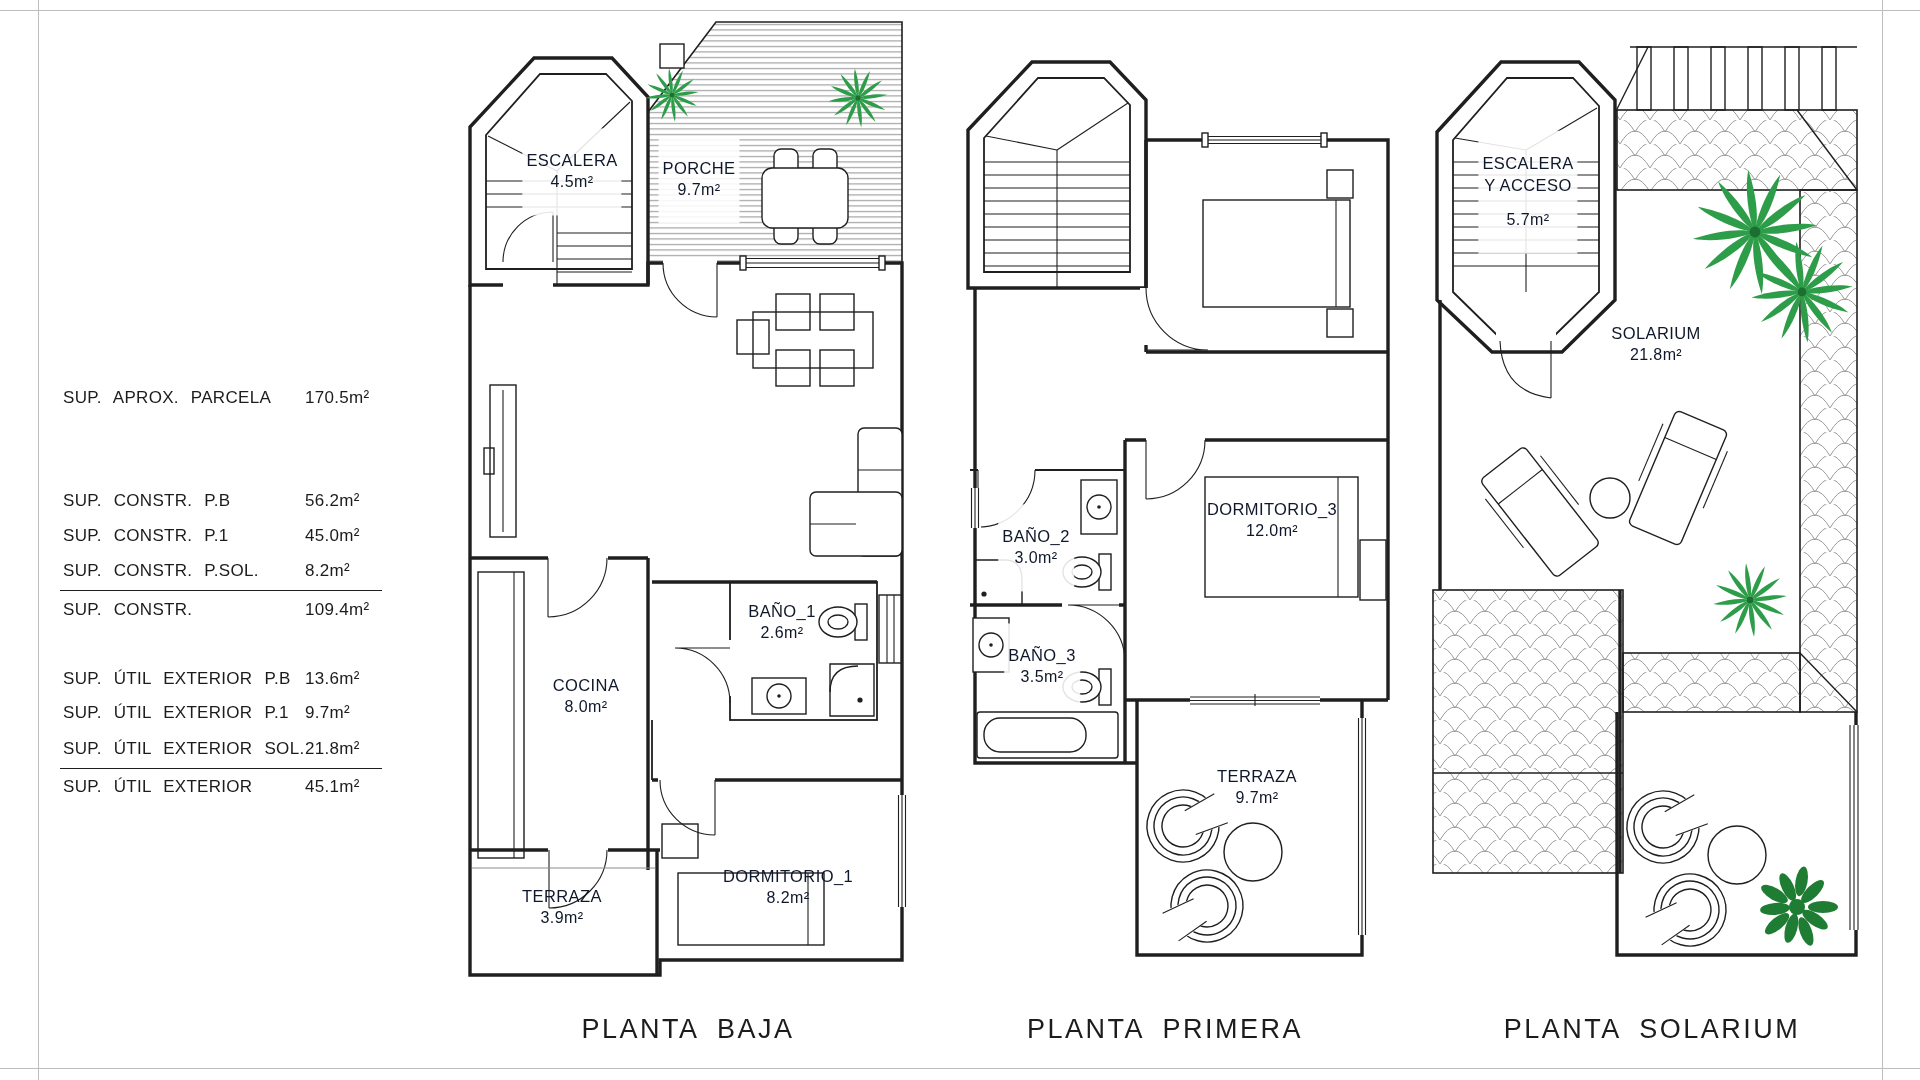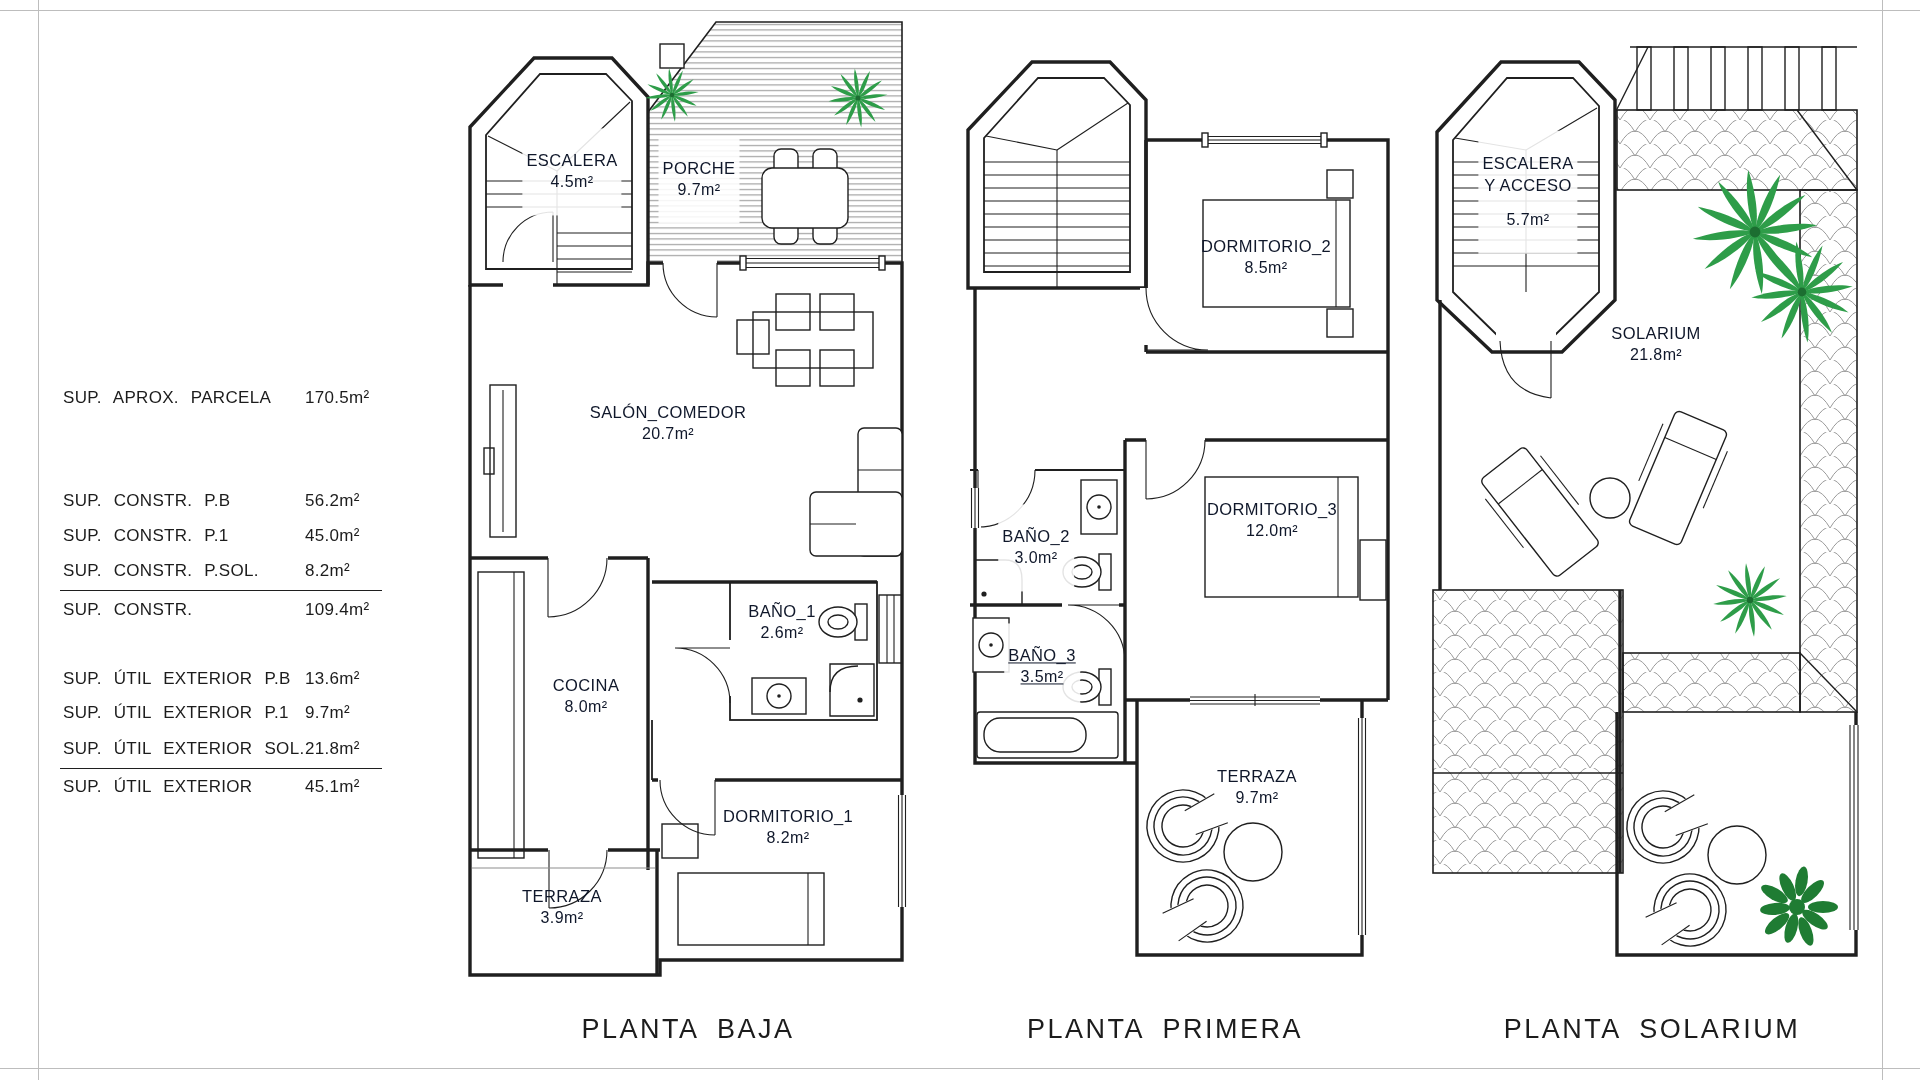--- a/index.html
+++ b/index.html
@@ -438,54 +438,46 @@
   </div>
 
   <div class="room-label masked" style="left:572px;top:172px;">
     <span>ESCALERA</span>
     <span class="area">4.5m²</span>
   </div>
   <div class="room-label masked" style="left:699px;top:180px;">
     <span>PORCHE</span>
     <span class="area">9.7m²</span>
   </div>
-  <div class="room-label" style="left:668px;top:424px;">
-    <span>SALÓN_COMEDOR</span>
-    <span class="area">20.7m²</span>
-  </div>
   <div class="room-label" style="left:586px;top:697px;">
     <span>COCINA</span>
     <span class="area">8.0m²</span>
   </div>
   <div class="room-label" style="left:782px;top:623px;">
     <span>BAÑO_1</span>
     <span class="area">2.6m²</span>
   </div>
-  <div class="room-label" style="left:788px;top:828px;">
+  <div class="room-label" style="left:788px;top:888px;">
     <span>DORMITORIO_1</span>
     <span class="area">8.2m²</span>
   </div>
   <div class="room-label" style="left:562px;top:908px;">
     <span>TERRAZA</span>
     <span class="area">3.9m²</span>
   </div>
 
-  <div class="room-label" style="left:1266px;top:258px;">
-    <span>DORMITORIO_2</span>
-    <span class="area">8.5m²</span>
-  </div>
   <div class="room-label masked" style="left:1036px;top:548px;">
     <span>BAÑO_2</span>
     <span class="area">3.0m²</span>
   </div>
   <div class="room-label" style="left:1272px;top:521px;">
     <span>DORMITORIO_3</span>
     <span class="area">12.0m²</span>
   </div>
-  <div class="room-label masked" style="left:1042px;top:667px;text-decoration:underline;">
+  <div class="room-label masked" style="left:1042px;top:667px;">
     <span>BAÑO_3</span>
     <span class="area">3.5m²</span>
   </div>
   <div class="room-label" style="left:1257px;top:788px;">
     <span>TERRAZA</span>
     <span class="area">9.7m²</span>
   </div>
 
   <div class="room-label masked" style="left:1528px;top:192px;">
     <span>ESCALERA

